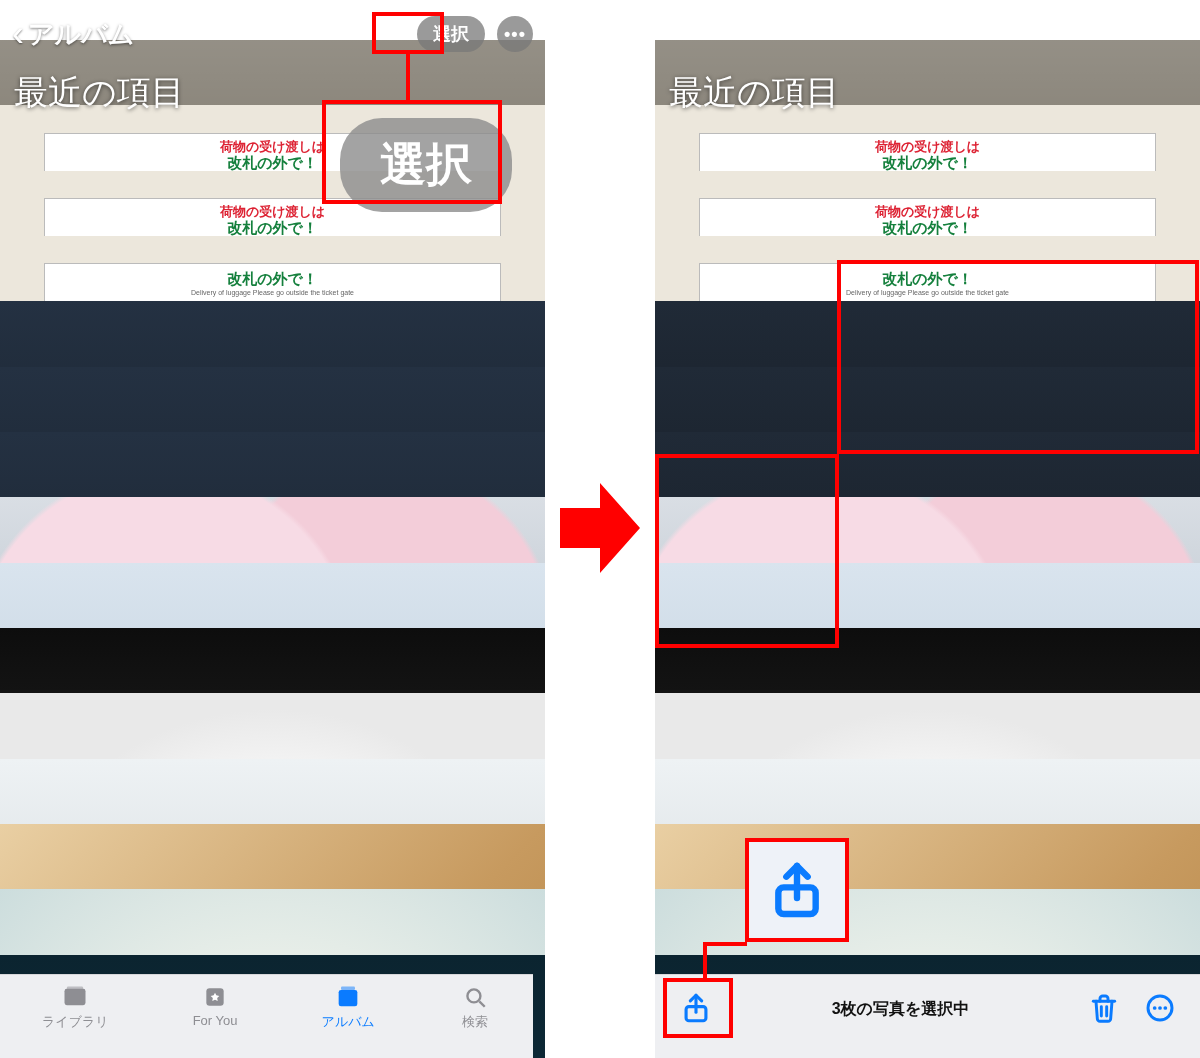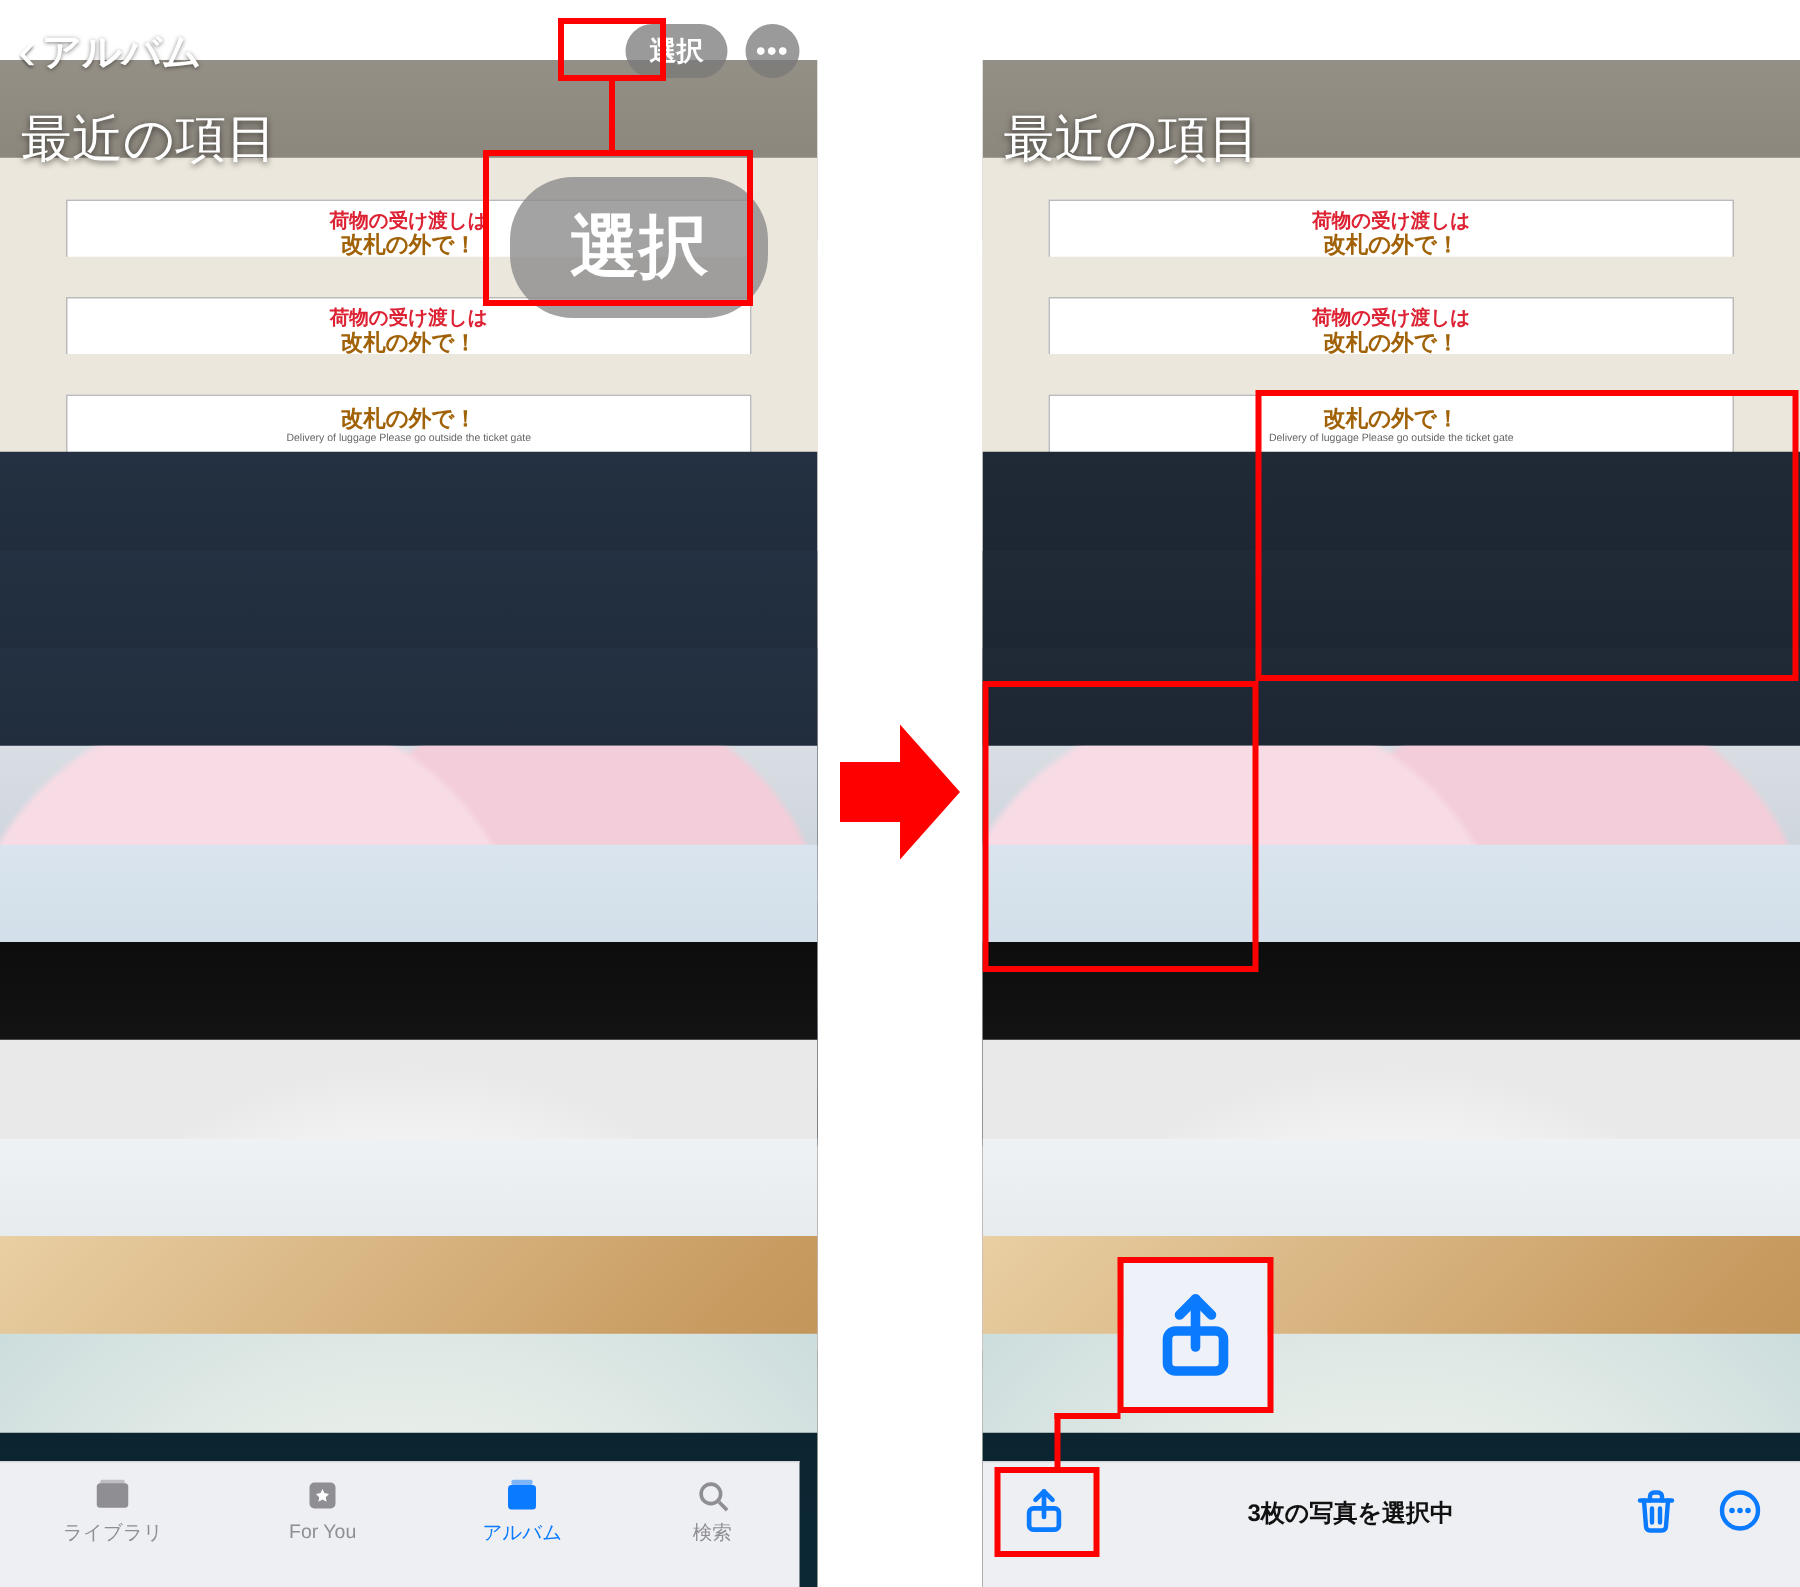--- a/index.html
+++ b/index.html
@@ -93,21 +93,21 @@
     position: absolute; top: 18%; left: 8%; right: 8%; height: 8%;
     background: linear-gradient(180deg, #e8e8e8, #bfbfbf);
     border-radius: 4px;
   }
   .p-sign { background: #ece7dc; display:flex; align-items:center; justify-content:center; }
   .p-sign .sign-paper {
     width: 84%; height: 90%; background: #fff; border: 1px solid #bbb;
     display:flex; flex-direction:column; align-items:center; padding:6px 6px 4px;
   }
   .sign-title { color:#d23; font-size:13px; font-weight:700; text-align:center; line-height:1.1; }
-  .sign-sub   { color:#a16207; font-size:15px; font-weight:800; }
+  .sign-sub   { color:#15803d; font-size:15px; font-weight:800; }
   .sign-photo {
     margin-top:6px; width:78%; height:52%;
     background: linear-gradient(180deg,#2b3440 0%, #1a222c 100%);
     border:1px solid #888;
     position:relative;
   }
   .sign-photo .x1, .sign-photo .x2 {
     position:absolute; left:10%; right:10%; top:48%; height:6px; background:#d22; transform-origin:center;
   }
   .sign-photo .x1 { transform: rotate(18deg); }

